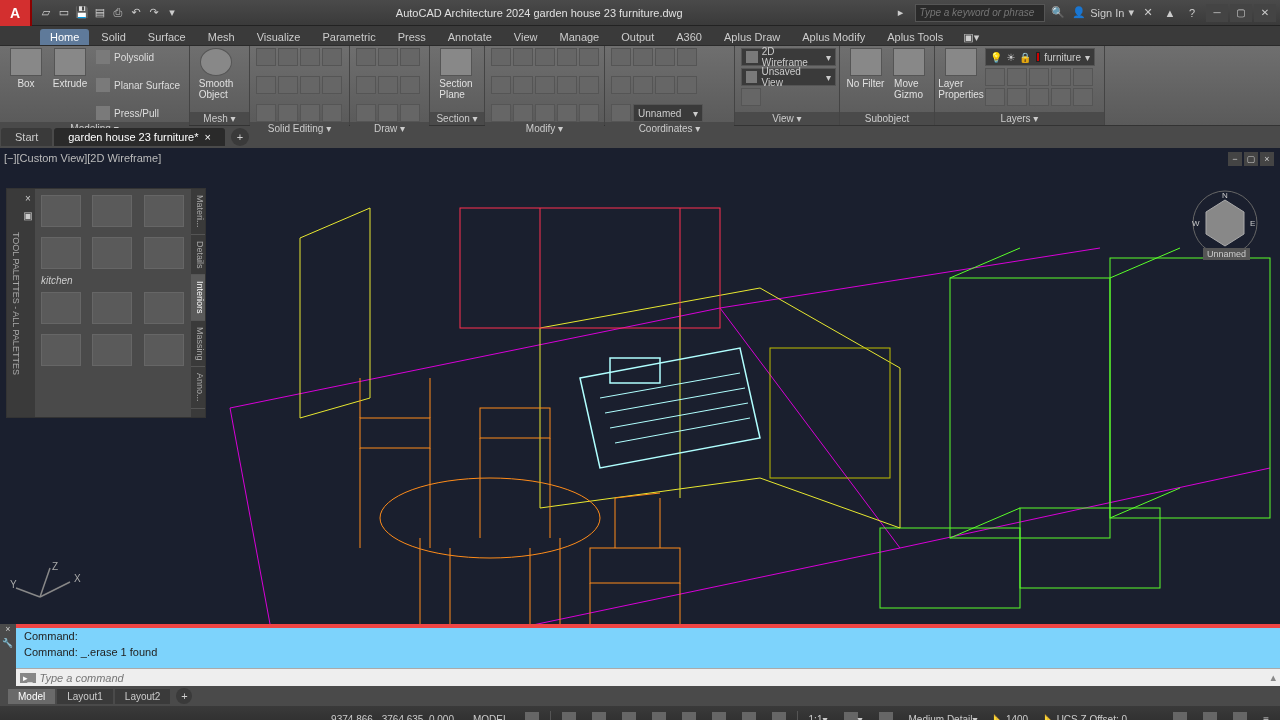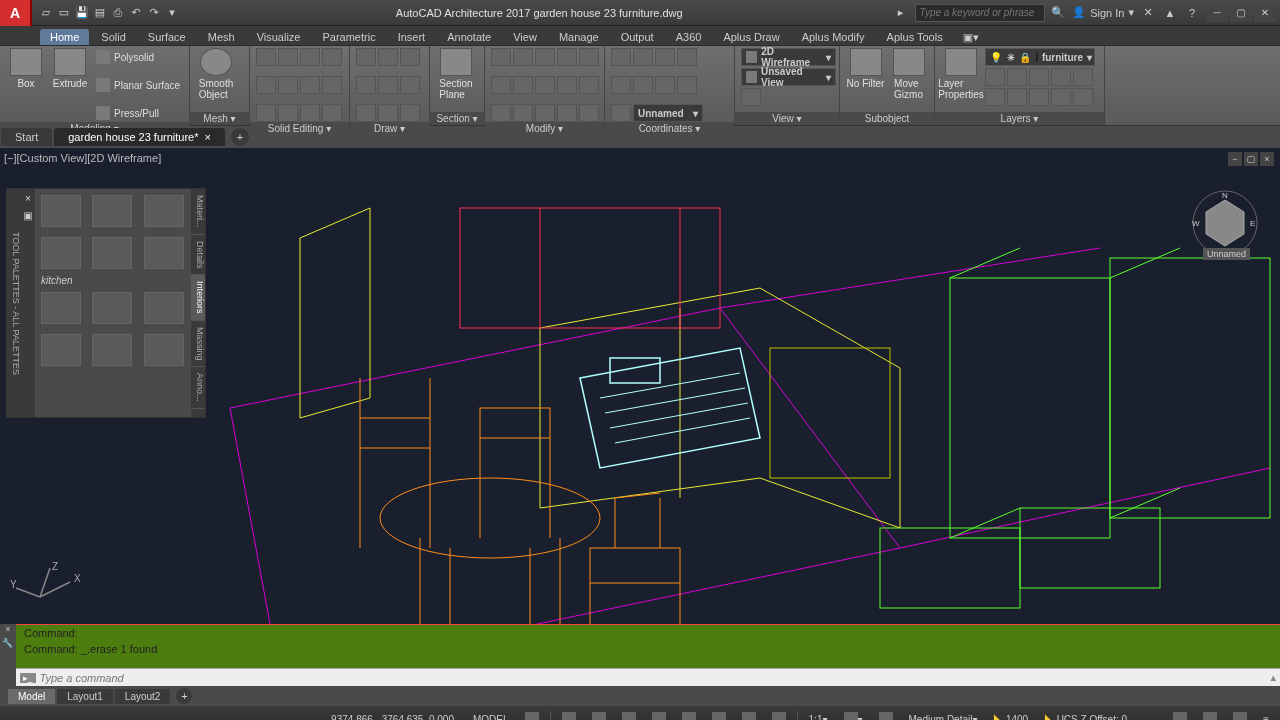--- a/index.html
+++ b/index.html
@@ -24,21 +24,21 @@
 .panel-body { display:flex; gap:4px; align-items:flex-start; flex:1;}
 .panel-title { text-align:center; font-size:10px; color:#ccc; padding:1px 0; background:#4a4a4a; margin:0 -6px;}
 .big-btn { width:40px; display:flex; flex-direction:column; align-items:center; gap:2px; cursor:pointer;}
 .big-btn .icon { width:32px; height:28px; background:#888; border:1px solid #555;}
 .big-btn .lbl { font-size:10px; color:#e0e0e0; text-align:left; line-height:1.1;}
 .small-btns { display:flex; flex-direction:column; gap:10px;}
 .small-row { display:flex; gap:2px;}
 .sbtn { width:20px; height:18px; background:#666; border:1px solid #555; cursor:pointer;}
 .text-btn { display:flex; align-items:center; gap:4px; height:18px; color:#ddd; font-size:10px; cursor:pointer; padding:0 2px;}
 .text-btn .ico { width:14px; height:14px; background:#7a7a7a;}
-.combo { height:18px; background:#3a3a3a; border:1px solid #555; color:#ccc; font-size:10px; display:flex; align-items:center; padding:0 4px; gap:4px;font-weight:bold;}
+.combo { height:18px; background:#3a3a3a; border:1px solid #555; color:#ccc; font-size:10px; display:flex; align-items:center; padding:0 4px; gap:4px;}
 .combo .arrow{margin-left:auto;}
 
 .doc-tabs { height:22px; background:#4a4a4a; display:flex; align-items:center; padding-left:1px; gap:2px;}
 .dtab { padding:3px 14px; background:#3a3a3a; color:#ccc; font-size:11px; border-top-left-radius:3px; border-top-right-radius:3px; cursor:pointer; display:flex; align-items:center; gap:6px;}
 .dtab.active{background:#2a2a2a; color:#fff;}
 .dtab-plus { width:18px; height:18px; background:#3a3a3a; border-radius:50%; display:flex; align-items:center; justify-content:center; margin-left:4px; cursor:pointer;}
 
 .viewport { position:relative; height:476px; background:#1a1f2e; overflow:hidden;padding-left:16px;}
 .vp-label { position:absolute; top:4px; left:4px; color:#bbb; font-size:11px;}
 .vp-controls { position:absolute; top:4px; right:6px; display:flex; gap:2px;}
@@ -55,21 +55,21 @@
 .ptab.active{background:#5a5a5a;color:#fff;}
 
 .wireframe-svg { position:absolute; top:0; left:0; width:100%; height:100%;}
 .wireframe-svg line { stroke-width:1;}
 
 .ucs { position:absolute; bottom:10px; left:10px; color:#888; font-size:10px;}
 
 .viewcube { position:absolute; top:40px; right:20px; width:70px; height:70px;}
 .viewcube-lbl { position:absolute; top:100px; right:30px; background:#555; color:#ccc; font-size:9px; padding:1px 4px;}
 
-.cmdarea { height:44px; background:#4d7c0f; color:#222; font-family:Consolas,monospace; font-size:11px; border-top:1px solid #ef4444;}
+.cmdarea { height:44px; background:#7dd3fc; color:#222; font-family:Consolas,monospace; font-size:11px; border-top:4px solid #ef4444;}
 .cmdhist { padding:2px 8px;}
 .cmdinput-row { display:flex; align-items:center; background:#eee; border-top:1px solid #aaa; padding:2px 4px;}
 .cmdinput { flex:1; border:none; background:transparent; font-style:italic; color:#888; font-size:11px; outline:none;}
 .cmd-side { width:16px; background:#4a4a4a; display:flex; flex-direction:column;}
 .cmd-side span{height:14px;color:#ccc;font-size:9px;text-align:center;cursor:pointer;}
 .cmdwrap{display:flex;}
 .cmdmain{flex:1;}
 
 .model-tabs { height:20px; background:#4a4a4a; display:flex; align-items:center; padding-left:8px; gap:2px;}
 .mtab { padding:2px 10px; background:#3a3a3a; color:#ccc; font-size:10px; cursor:pointer;}
@@ -91,21 +91,21 @@
   <div class="qat">
     <span class="qat-btn">▱</span>
     <span class="qat-btn">▭</span>
     <span class="qat-btn">💾</span>
     <span class="qat-btn">▤</span>
     <span class="qat-btn">⎙</span>
     <span class="qat-btn">↶</span>
     <span class="qat-btn">↷</span>
     <span class="qat-btn">▾</span>
   </div>
-  <div class="title-center">AutoCAD Architecture 2017   garden house 23 furniture.dwg</div>
+  <div class="title-center">AutoCAD Architecture 2024   garden house 23 furniture.dwg</div>
   <div class="title-right">
     <span class="qat-btn">▸</span>
     <input class="search-box" placeholder="Type a keyword or phrase" style="">
     <span class="qat-btn">🔍</span>
     <div class="signin">
         <span>👤</span>
         <span>Sign In</span>
         <span>▾</span>
       </div>
     <span class="qat-btn">✕</span>
@@ -119,21 +119,21 @@
   </div>
 </div>
 
 <div class="ribbon-tabs">
   <div class="rtab active">Home</div>
   <div class="rtab">Solid</div>
   <div class="rtab">Surface</div>
   <div class="rtab">Mesh</div>
   <div class="rtab">Visualize</div>
   <div class="rtab">Parametric</div>
-  <div class="rtab">Insert</div>
+  <div class="rtab">Press</div>
   <div class="rtab">Annotate</div>
   <div class="rtab">View</div>
   <div class="rtab">Manage</div>
   <div class="rtab">Output</div>
   <div class="rtab">A360</div>
   <div class="rtab">Aplus Draw</div>
   <div class="rtab">Aplus Modify</div>
   <div class="rtab">Aplus Tools</div>
   <span class="qat-btn" style="margin-left:8px">▣▾</span>
 </div>

